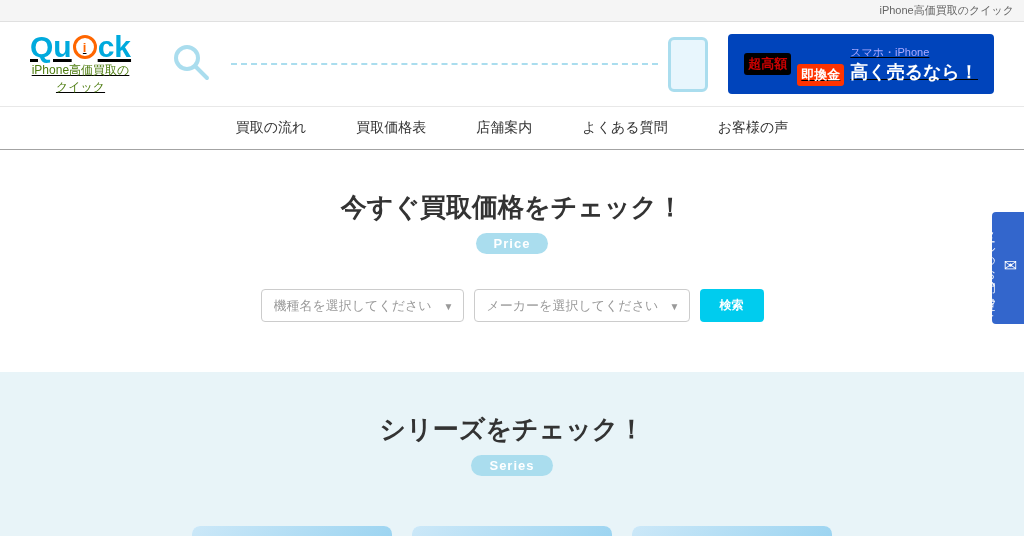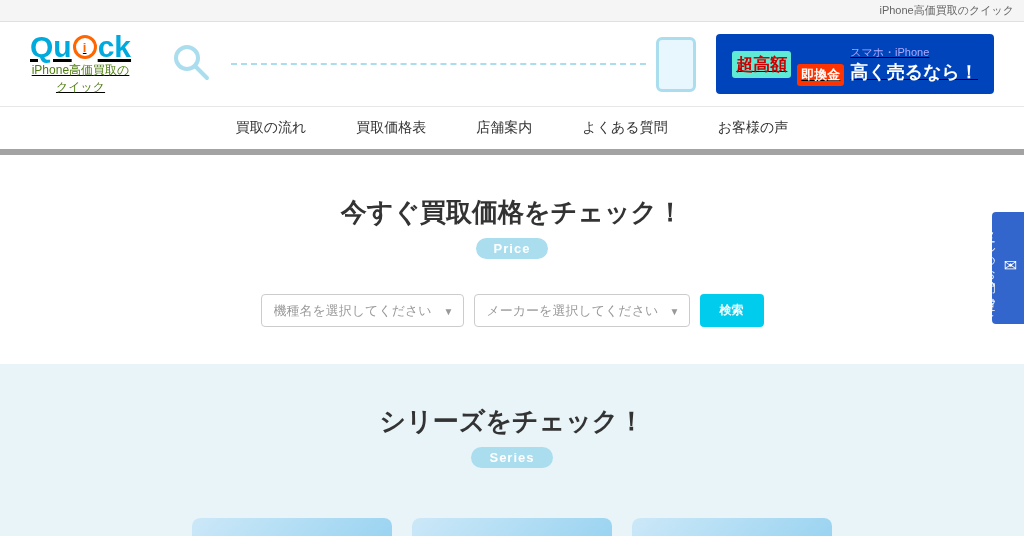--- a/index.html
+++ b/index.html
@@ -71,57 +71,57 @@
       font-size: 11px;
       margin-left: 20px;
       min-width: 200px;
     }
     .banner-top-row {
       display: flex;
       align-items: center;
       gap: 6px;
     }
     .banner-choukougaku {
-      background: #5eead4;
+      background: #000000;
       color: #cc0000;
       font-weight: bold;
-      font-size: 17px;
+      font-size: 13px;
       padding: 2px 4px;
       border-radius: 3px;
     }
     .banner-sokukan {
       background: #ff3300;
       color: #fff;
       font-weight: bold;
       font-size: 13px;
       padding: 2px 4px;
       border-radius: 3px;
       margin-top: 22px;
     }
 
     
     .nav {
       display: flex;
       justify-content: center;
       padding: 12px 0;
       background: #fff;
       gap: 50px;
-      border-bottom: 6px solid #a3a3a3;
+      border-bottom: 1px solid #a3a3a3;
     }
     .nav-item {
       font-size: 14px;
       color: #333;
       cursor: pointer;
       text-decoration: none;
     }
 
     
     .section-price {
       background: #fff;
-      padding: 40px 20px 37px;
+      padding: 40px 20px 50px;
       text-align: center;
     }
     .section-title-jp {
       font-size: 26px;
       font-weight: bold;
       color: #333;
       margin-bottom: 8px;
     }
     .section-badge {
       display: inline-block;

